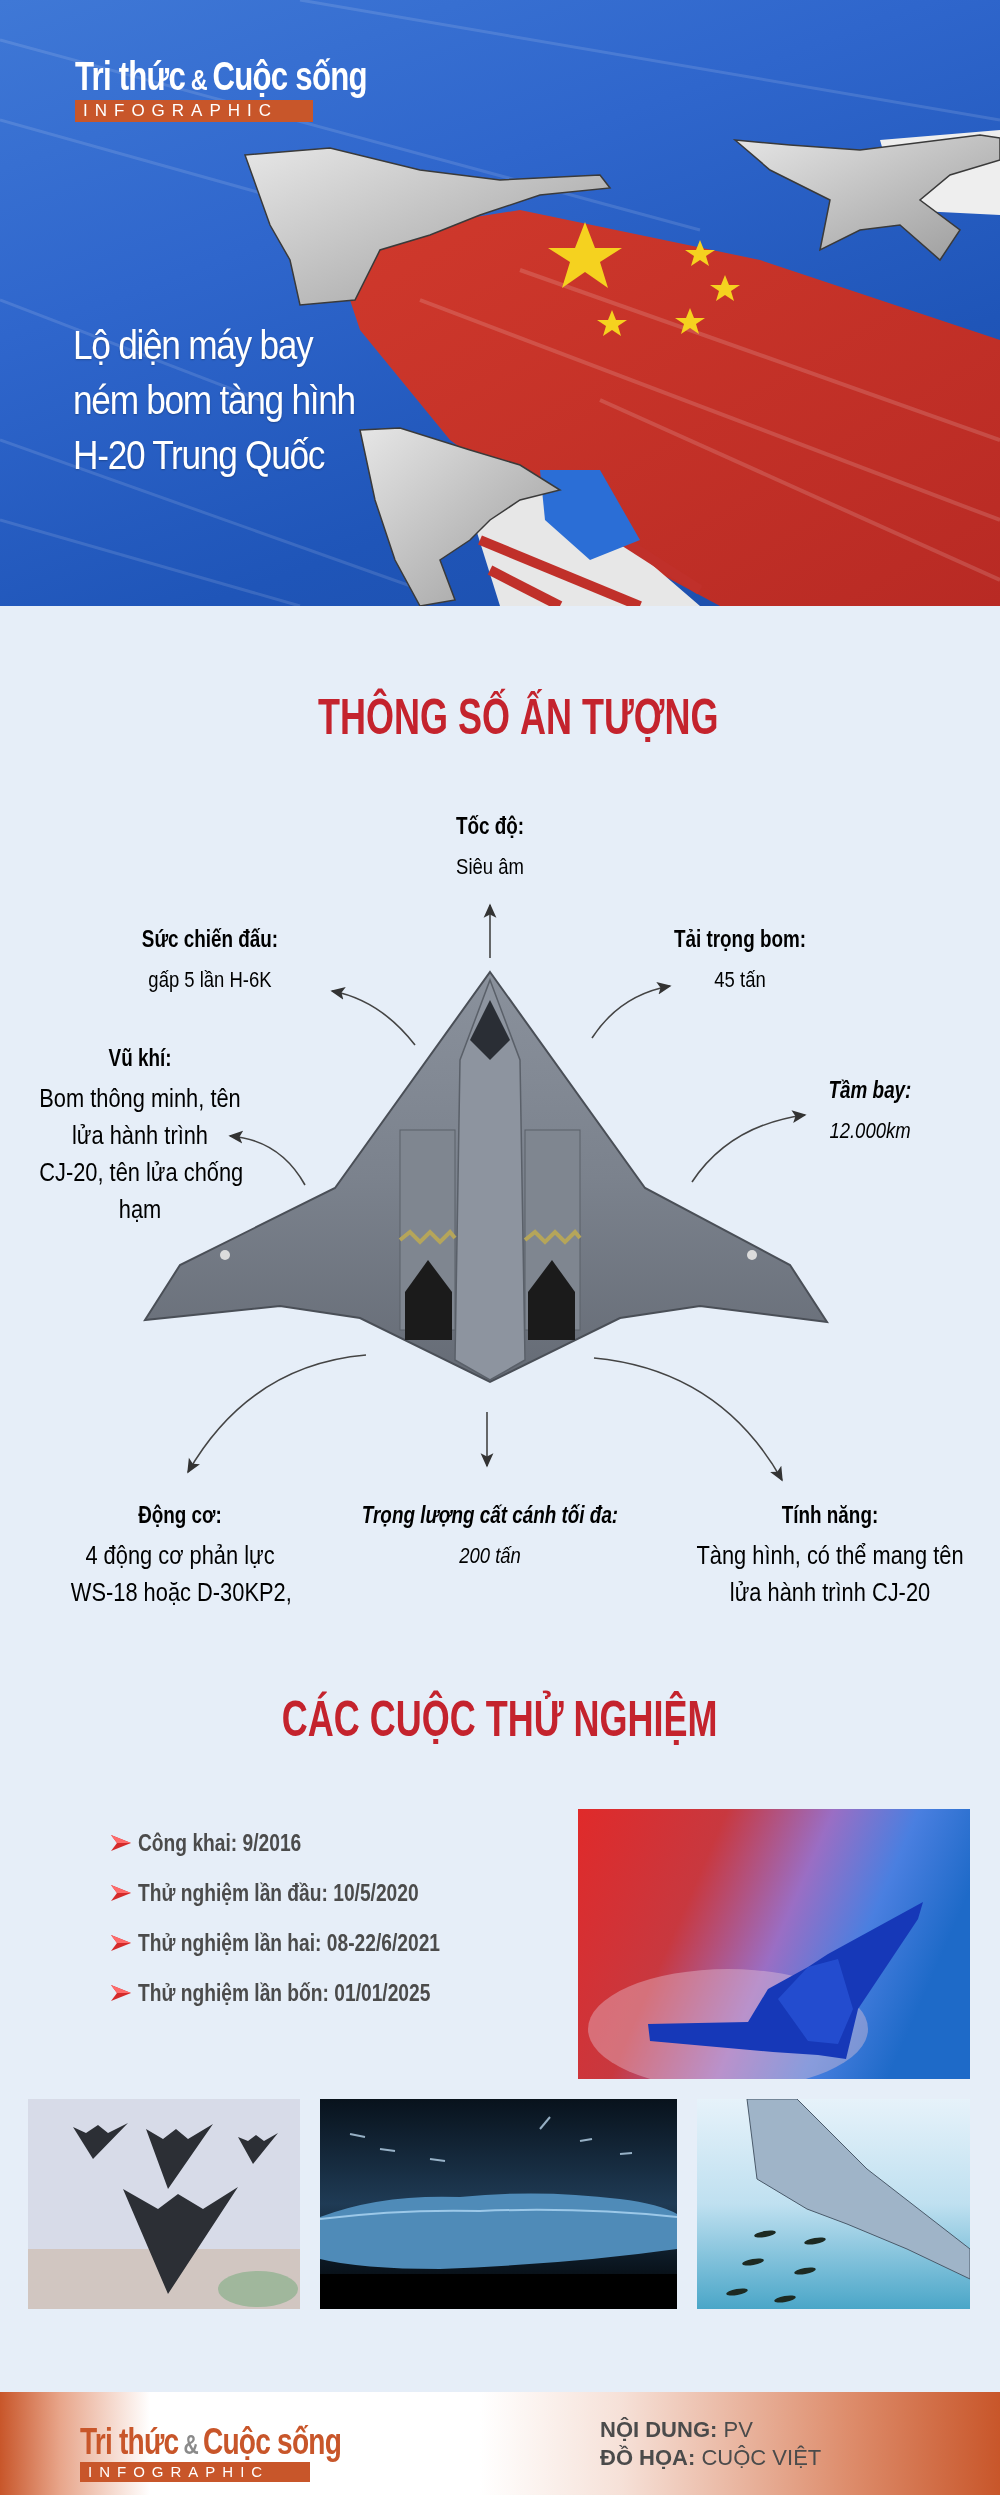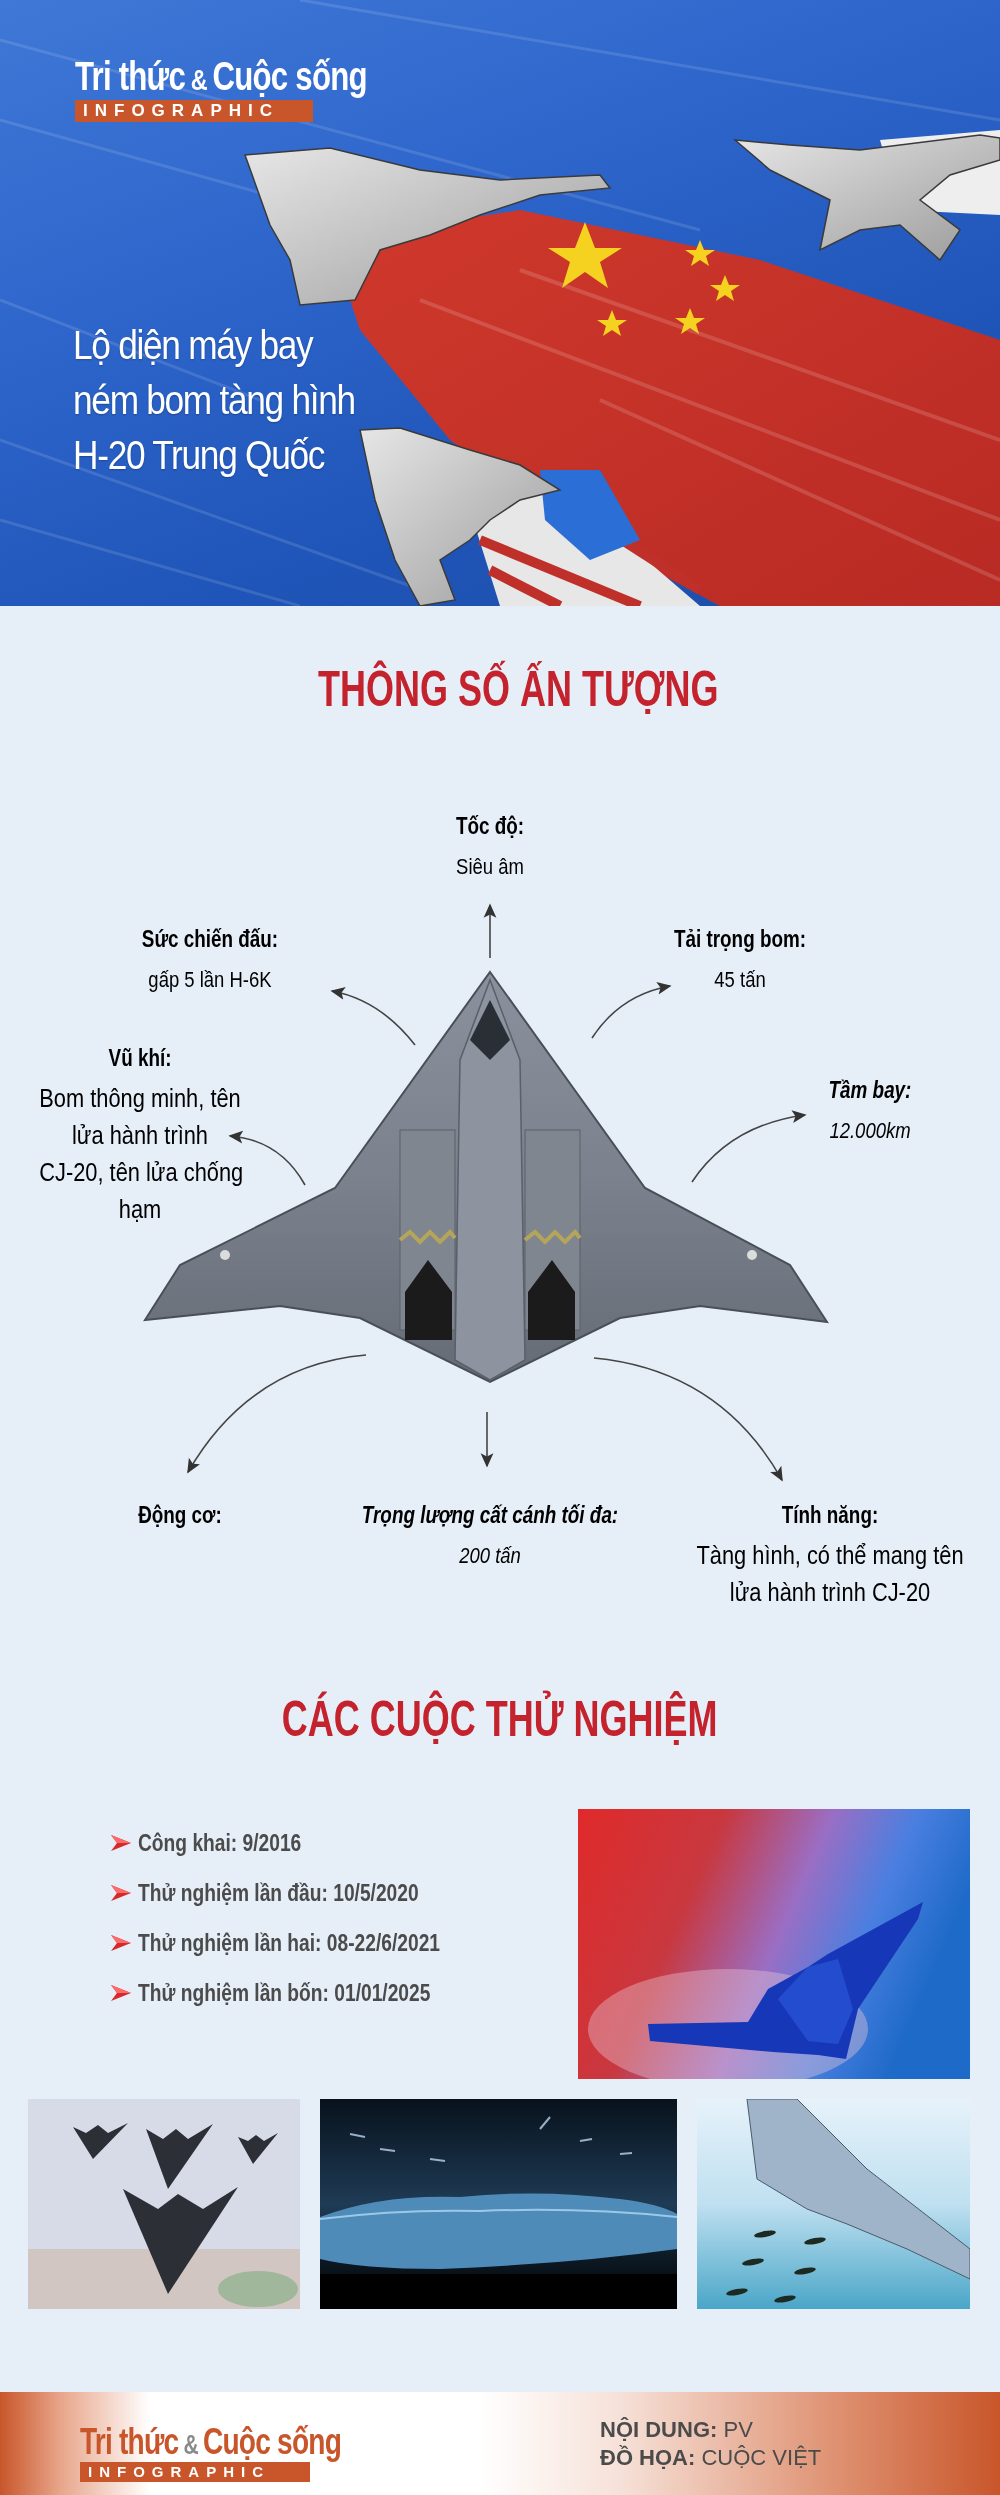--- a/index.html
+++ b/index.html
@@ -6,21 +6,21 @@
   html, body { width: 1000px; background: #e6eef8; }
   body { font-family: "Liberation Sans", "DejaVu Sans", sans-serif; color: #4a4a4a; position: relative; height: 2495px; overflow: hidden; }
 
   
   .hero { position: absolute; left: 0; top: 0; width: 1000px; height: 606px; overflow: hidden;
           background: linear-gradient(160deg, #3f78d6 0%, #2f66cc 35%, #1f55b8 70%, #1c4da8 100%); }
   .hero svg.bg { position: absolute; left: 0; top: 0; }
   .logo { position: absolute; left: 75px; top: 58px; width: 238px; }
   .logo-top { font-family: "Liberation Sans Narrow", "Liberation Sans", sans-serif; font-weight: 700; font-size: 30px; letter-spacing: -1px; color: #fff; line-height: 36px; white-space: nowrap; transform: scaleX(0.78); transform-origin: left center; width: 310px; }
   .logo-top .big { font-size: 40px; }
-  .logo-bar { margin-top: 2px; background: #c8562a; height: 22px; color: #fff; font-weight: 700; font-size: 17px; letter-spacing: 7px; line-height: 22px; padding-left: 8px; white-space: nowrap; }
+  .logo-bar { margin-top: 2px; background: #c8562a; height: 22px; color: #fff; font-weight: 400; font-size: 17px; letter-spacing: 7px; line-height: 22px; padding-left: 8px; white-space: nowrap; }
   .hero-title { position: absolute; left: 73px; top: 318px; color: #fff; font-family: "Liberation Sans", sans-serif; font-weight: 400; font-size: 41px; line-height: 55px; letter-spacing: -1.5px; transform: scaleX(0.86); transform-origin: left top; width: 420px; text-shadow: 0 1px 2px rgba(0,0,0,0.25); }
   .hero-title div { white-space: nowrap; }
 
   
   .section-title { position: absolute; left: 0; width: 1000px; text-align: center; color: #c4232d; font-family: "Liberation Sans", sans-serif; font-weight: 700; font-size: 50px; letter-spacing: 0px; }
   .section-title span { display: inline-block; transform: scaleX(0.72); }
 
   
   .spec { position: absolute; text-align: center; color: #000000; font-family: "Liberation Sans", sans-serif; }
   .spec .lbl { font-weight: 700; font-size: 23px; line-height: 44px; white-space: nowrap; display: block; transform: scaleX(0.82); }
@@ -122,21 +122,21 @@
     <div class="logo-bar">INFOGRAPHIC</div>
   </div>
 
   <div class="hero-title">
     <div>Lộ diện máy bay</div>
     <div>ném bom tàng hình</div>
     <div>H-20 Trung Quốc</div>
   </div>
 </div>
 
-<div class="section-title" style="top:660px;padding-left:36px;">
+<div class="section-title" style="top:688px;padding-left:36px;">
   <span>THÔNG SỐ ẤN TƯỢNG</span>
 </div>
 
 <svg class="diagram" width="1000" height="1060" viewBox="0 606 1000 1060">
   <defs>
     <marker id="arr" markerWidth="10" markerHeight="10" refX="8" refY="5" orient="auto">
       <path d="M0,1 L9,5 L0,9 L2,5 Z" fill="#333"></path>
     </marker>
     <linearGradient id="planeg" x1="0" y1="0" x2="0" y2="1">
       <stop offset="0" stop-color="#8a919c"></stop>
@@ -200,20 +200,24 @@
   </span>
 </div>
 
 <div class="spec" style="left:770px; top:1068px; width:200px;font-style:italic;">
   <span class="lbl">Tầm bay:</span>
   <span class="val">12.000km</span>
 </div>
 
 <div class="spec" style="left:50px; top:1493px; width:260px;">
   <span class="lbl">Động cơ:</span>
+  <span class="val-multi">
+    <div>4 động cơ phản lực</div>
+    <div>WS-18 hoặc D-30KP2,</div>
+  </span>
 </div>
 
 <div class="spec" style="left:320px; top:1493px; width:340px;font-style:italic;">
   <span class="lbl">Trọng lượng cất cánh tối đa:</span>
   <span class="val">200 tấn</span>
 </div>
 
 <div class="spec" style="left:670px; top:1493px; width:320px;">
   <span class="lbl">Tính năng:</span>
   <span class="val-multi">

